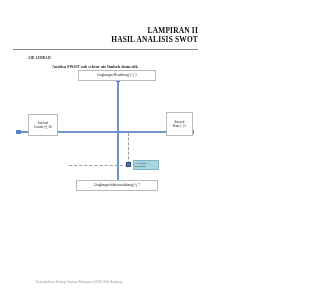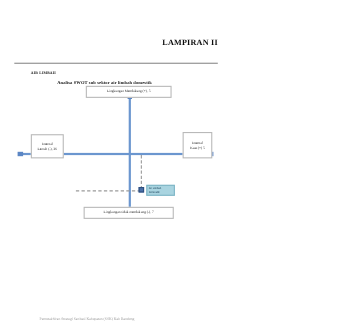--- a/index.html
+++ b/index.html
@@ -11,21 +11,21 @@
     width: 211px;
     height: 300px;
     position: relative;
     overflow: hidden;
     font-family: "Liberation Serif", serif;
     color: #111111;
   }
 
   .page {
     position: absolute;
-    left: 0; top: 12px;
+    left: 0; top: 4px;
     width: 211px;
     height: 228px;
     background: #ffffff;
   }
 
   
   .header {
     position: absolute;
     right: 13px;
     top: 22px;
@@ -221,20 +221,21 @@
     white-space: nowrap;
   }
 </style>
 </head>
 <body>
 
 <div class="page">
 
   <div class="header">
     <div class="header-line">LAMPIRAN II</div>
+    <div class="header-line">HASIL ANALISIS SWOT</div>
   </div>
   <div class="header-rule"></div>
 
   <div class="section-label">AIR LIMBAH</div>
   <div class="subtitle">Analisa SWOT sub sektor air limbah domestik</div>
 
   <div class="chart">
 
     <div class="axis-v"></div>
     <div class="axis-h"></div>

